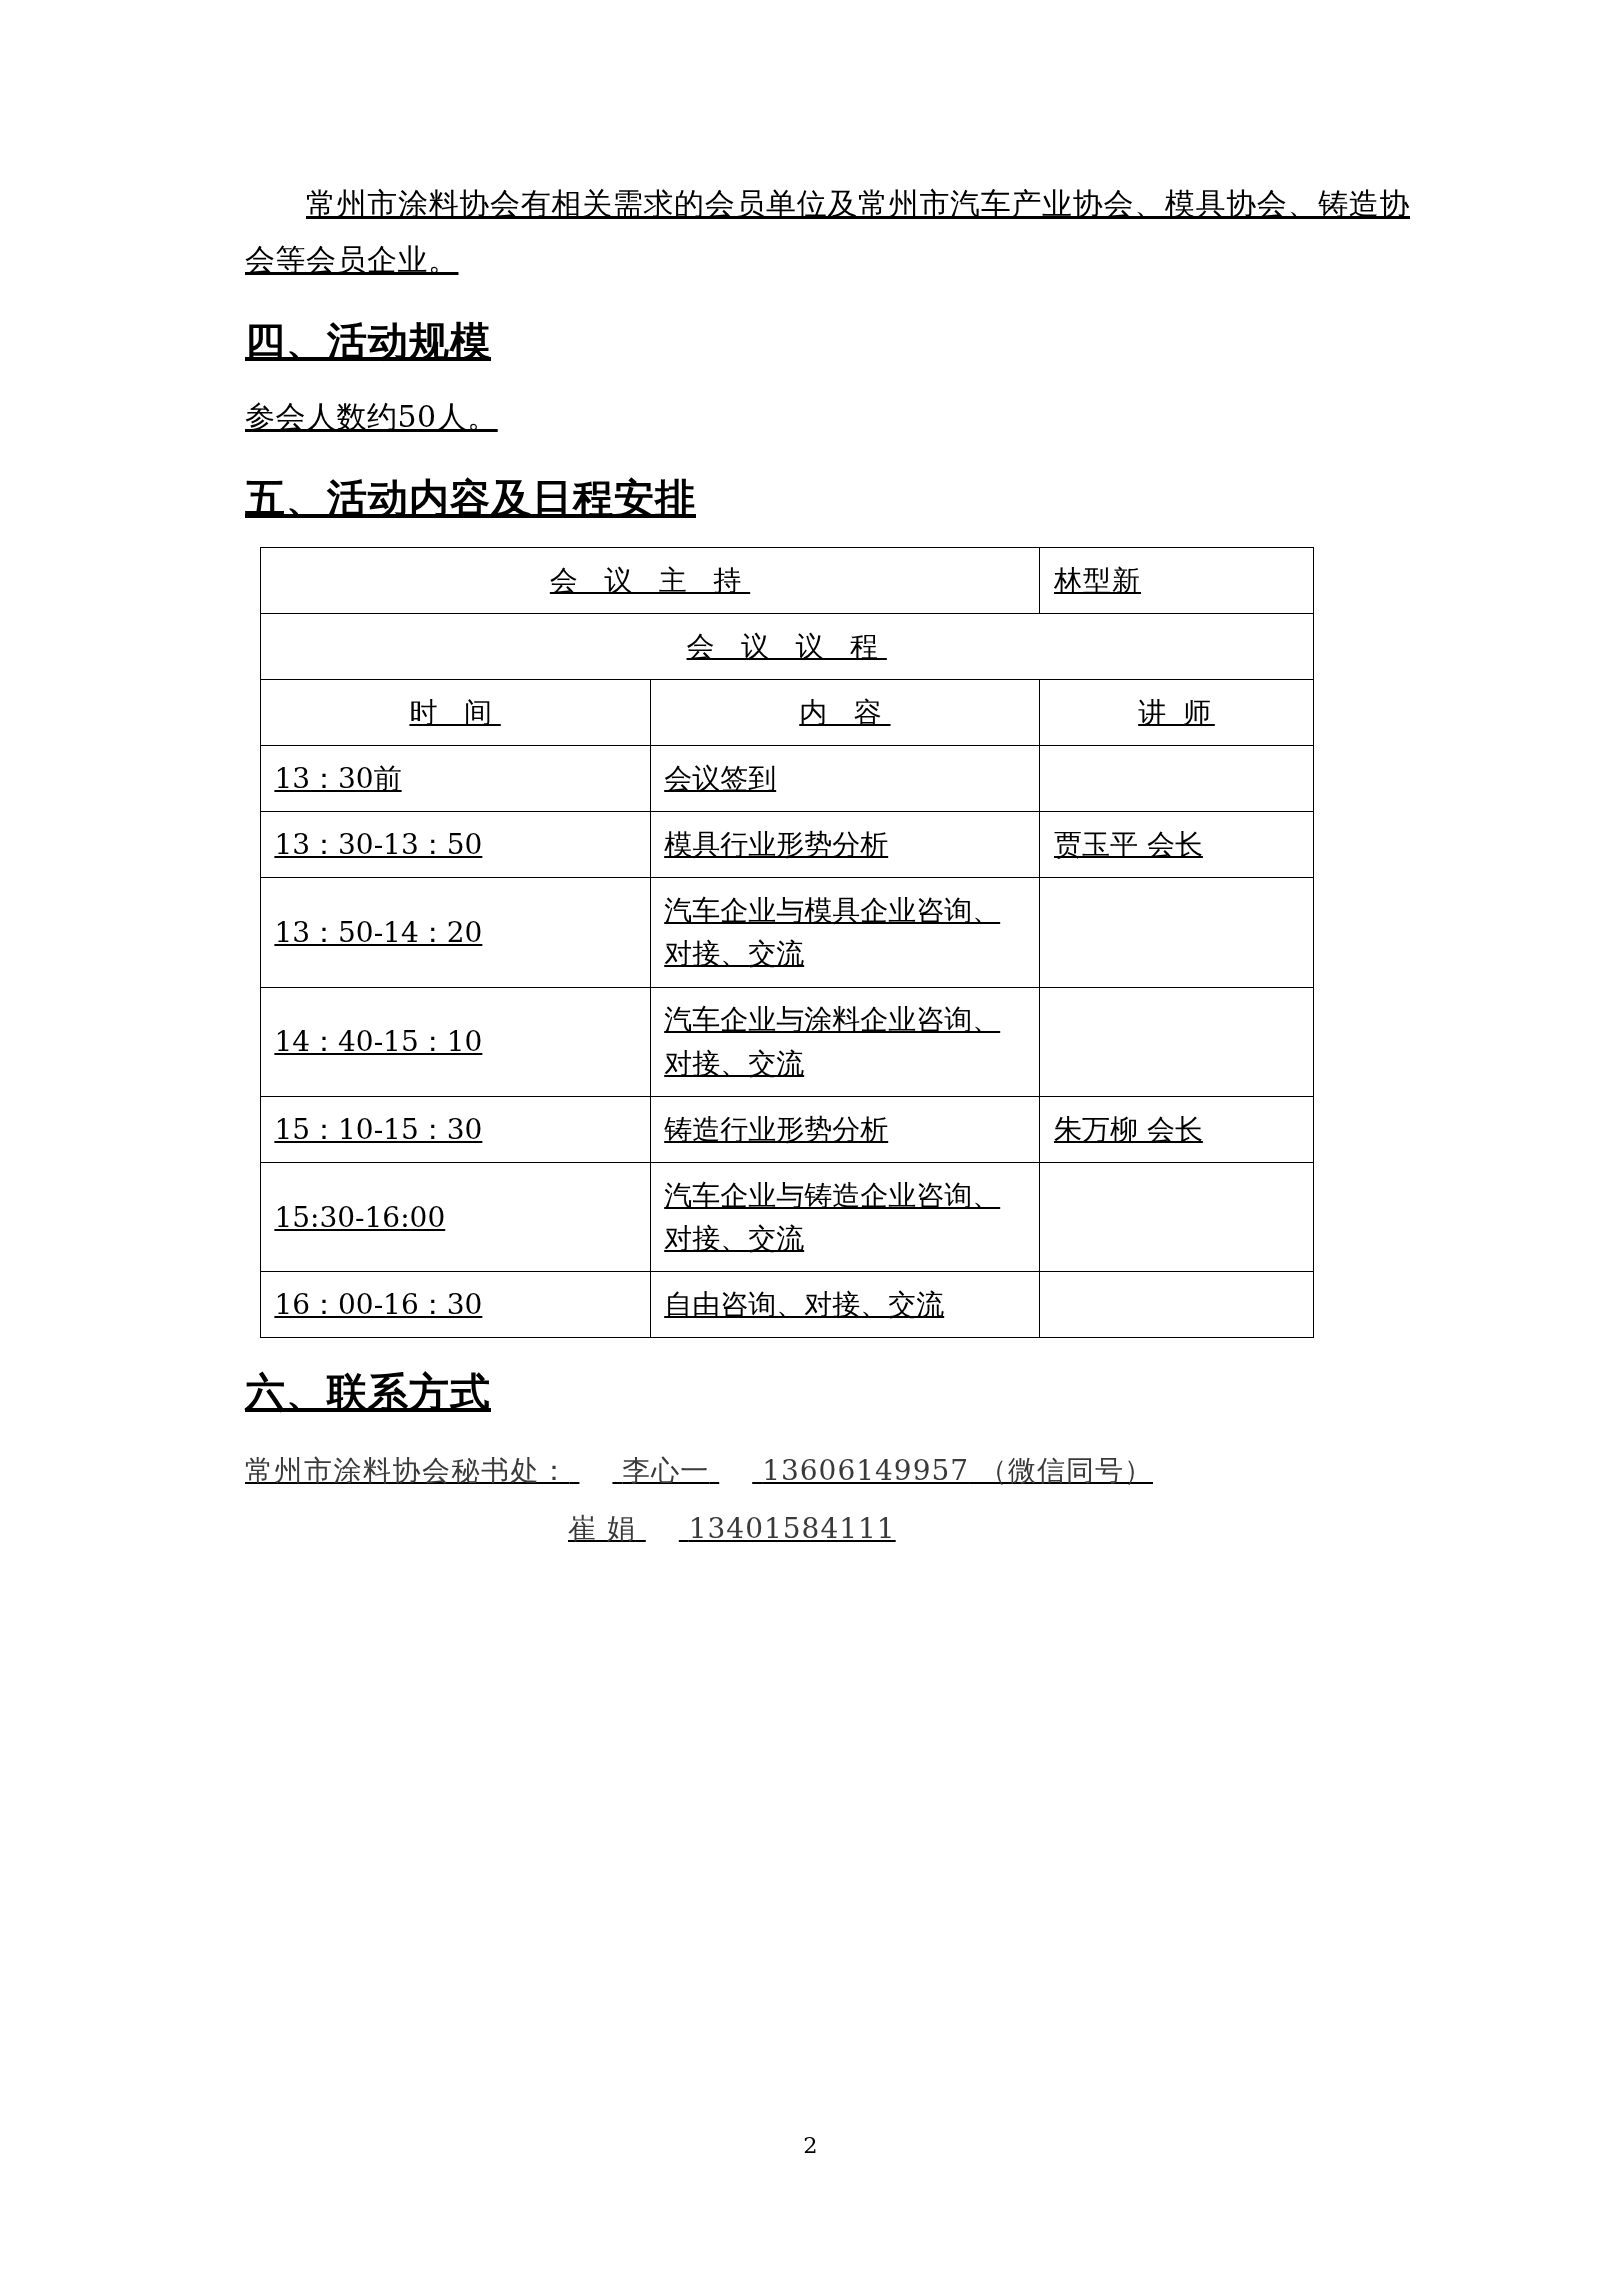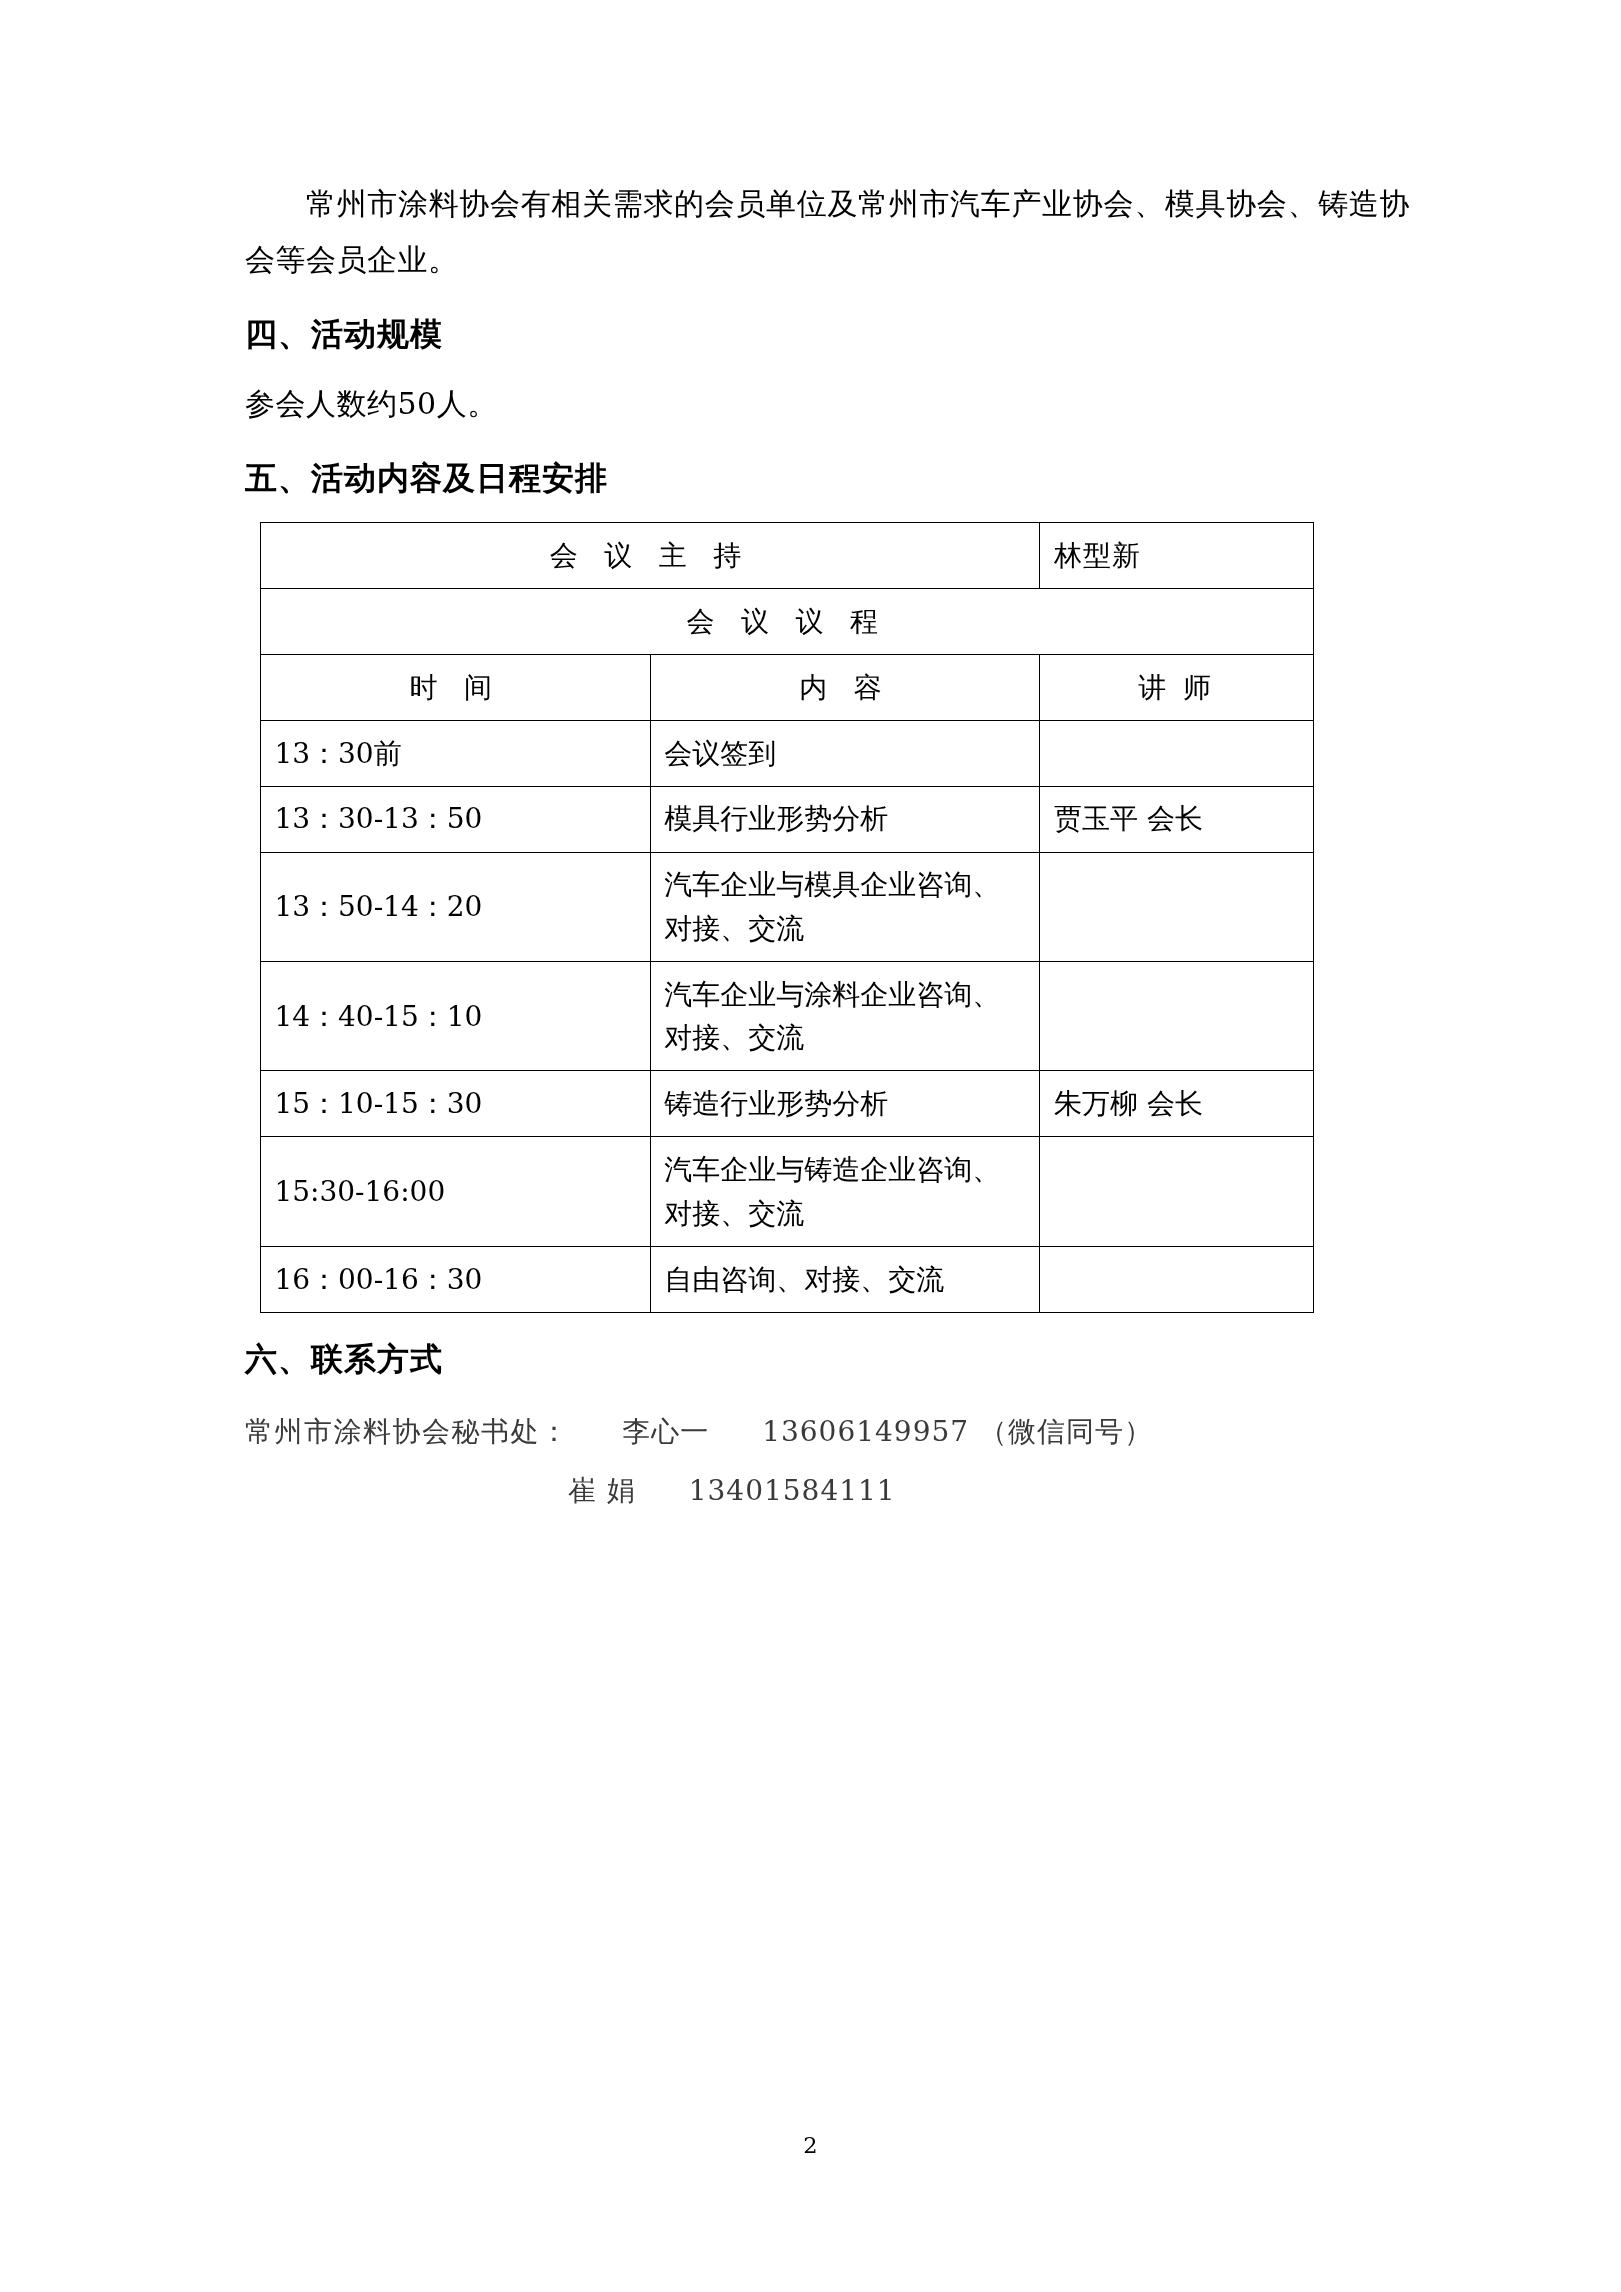--- a/index.html
+++ b/index.html
@@ -14,34 +14,35 @@
     color: #000000;
     position: relative;
   }
   .page {
     position: absolute;
     left: 0; top: 0;
     width: 1621px;
     height: 2293px;
     box-sizing: border-box;
     padding: 176px 211px 0 245px;
+    text-decoration: underline;
   }
   .para {
     font-size: 30px;
     line-height: 1.85;
     text-align: justify;
     text-justify: inter-ideograph;
     letter-spacing: 0.5px;
     margin: 0 0 13.7px 0;
   }
   .para.indent {
     text-indent: 61px;
   }
   .heading {
-    font-size: 32px;
+    font-size: 40px;
     font-weight: bold;
     font-family: "DejaVu Sans", "Liberation Sans", sans-serif;
     letter-spacing: 1px;
     margin: 21.6px 0 17.6px 0;
     line-height: 1.6;
   }
   .smallpara {
     font-size: 30px;
     line-height: 1.8;
     margin: 0 0 15.7px 0;

